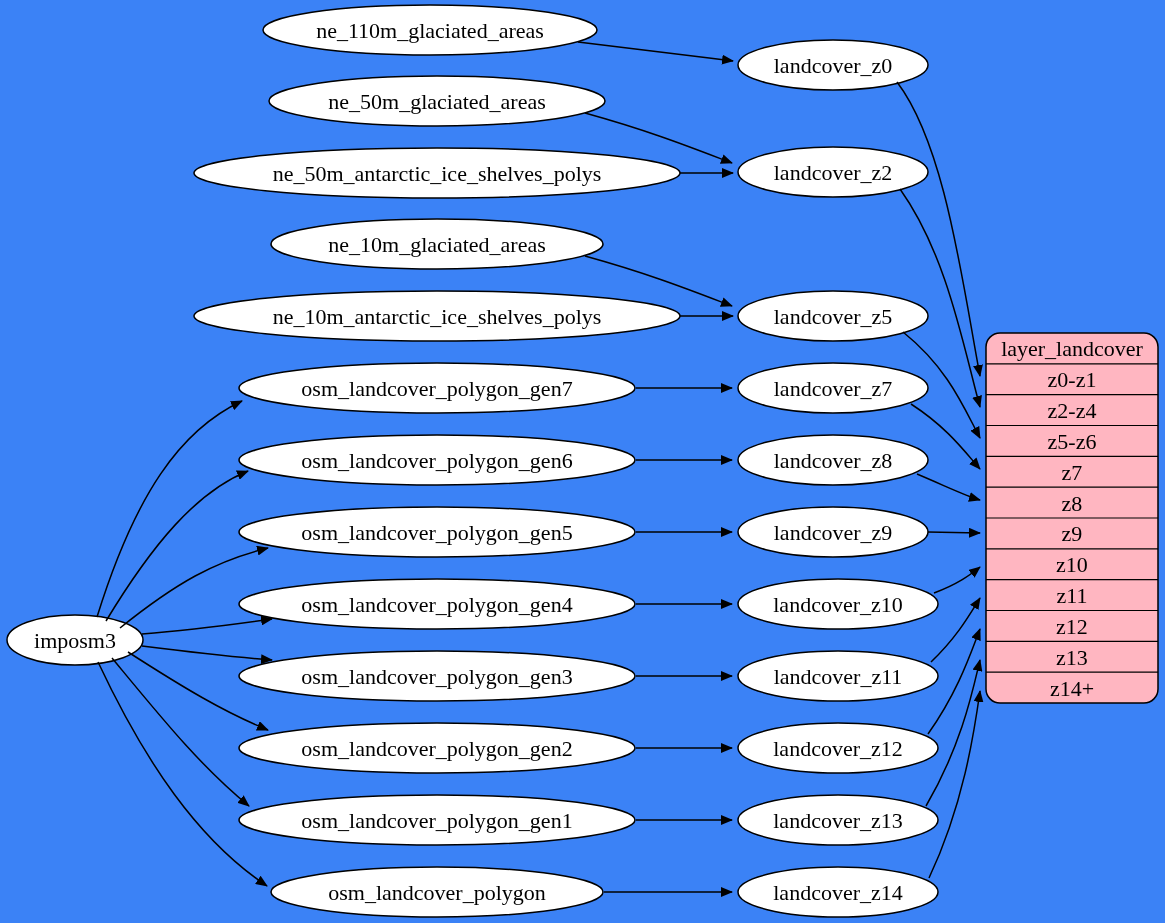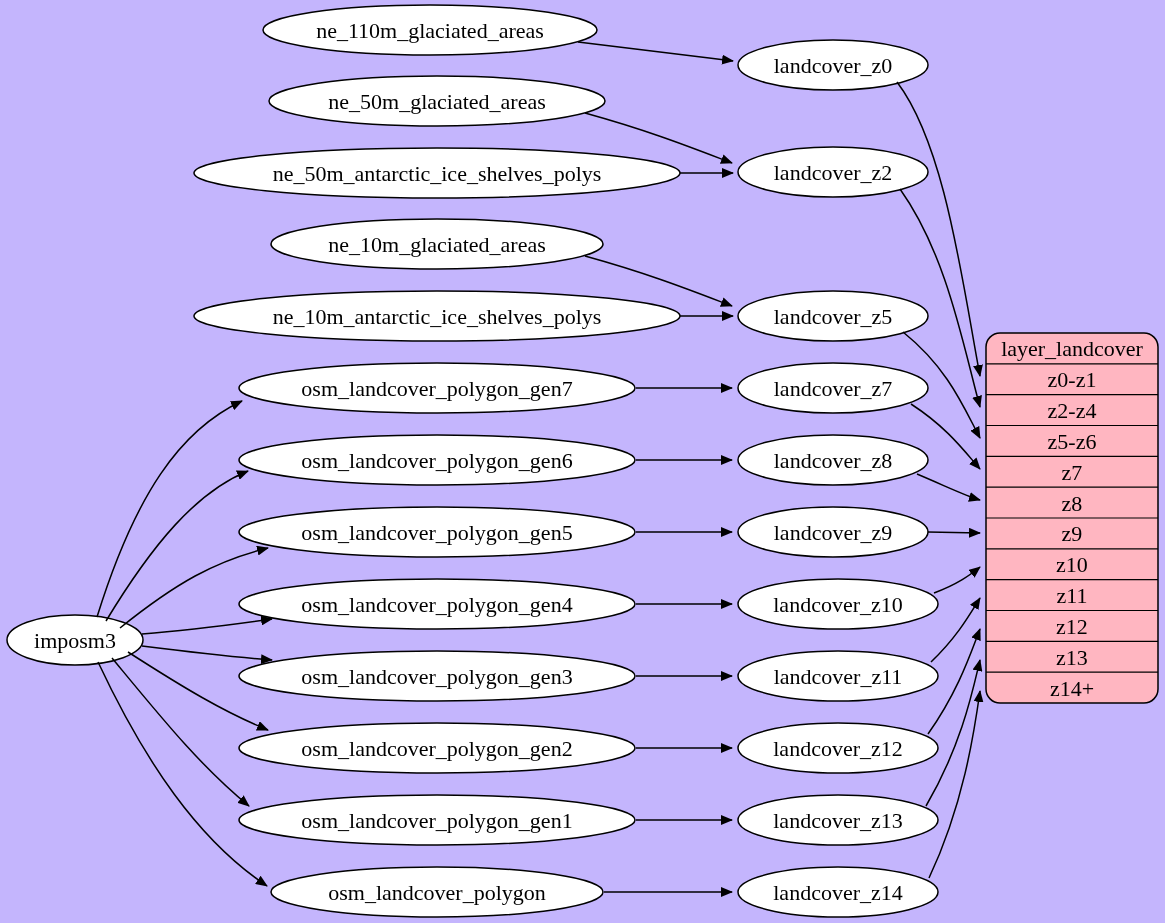--- a/index.html
+++ b/index.html
@@ -1,16 +1,16 @@
 <!DOCTYPE html>
 <html><head>
 <meta charset="utf-8">
 <style>
   html,body{margin:0;padding:0;background:#ffffff;}
-  #stage{position:relative;width:1165px;height:923px;background:#c4b5fd;overflow:hidden;}
+  #stage{position:relative;width:1165px;height:923px;background:#3b82f6;overflow:hidden;}
   svg{display:block;}
   .edge{fill:none;stroke:#000000;stroke-width:1.5;}
   .node-ellipse{fill:#ffffff;stroke:#000000;stroke-width:1.5;}
   .record-rect{stroke:#000000;stroke-width:1.5;}
   .record-sep{stroke:#000000;stroke-width:1.2;}
   .lbl{font-family:"Liberation Serif","DejaVu Serif",serif;font-size:22px;fill:#000000;text-anchor:middle;}
 </style>
 </head>
 <body>
 

